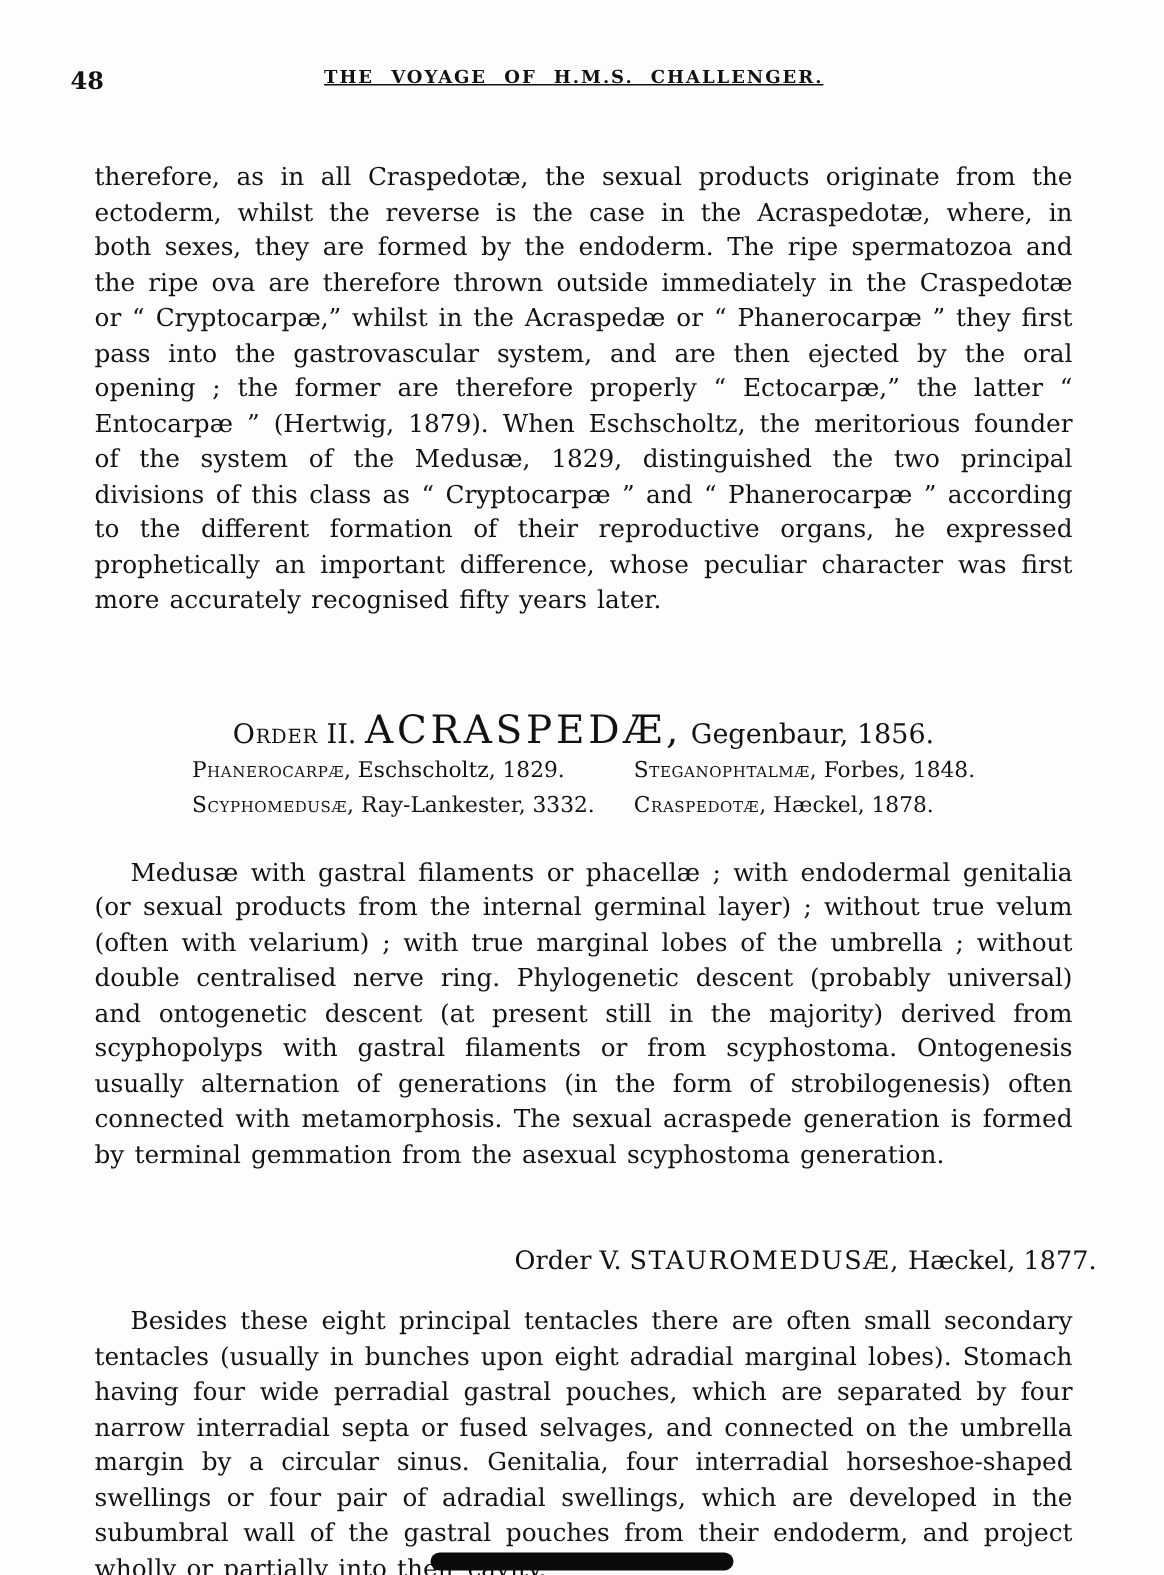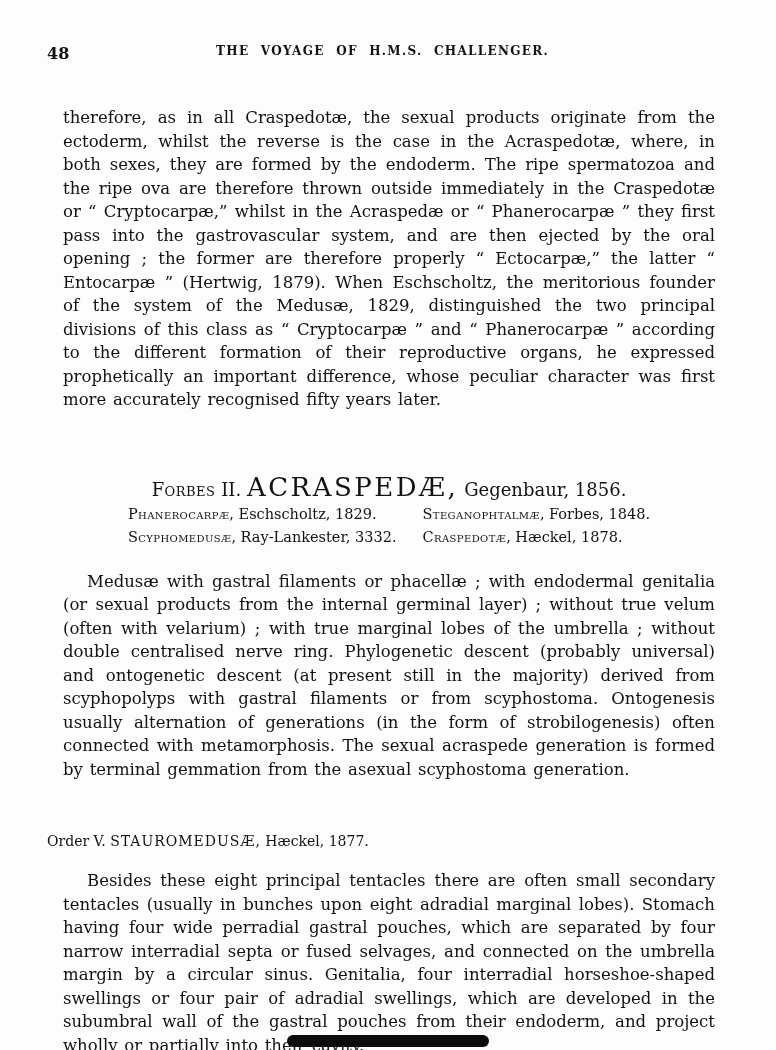--- a/index.html
+++ b/index.html
@@ -13,20 +13,21 @@
     font-family: "DejaVu Serif", serif;
     color: #121212;
   }
   
   .page-header {
     position: absolute;
     top: 44px;
     left: 47px;
     right: 58px;
     height: 20px;
+    text-decoration: underline;
   }
   .page-number {
     position: absolute;
     left: 0;
     top: 0;
     font-size: 16px;
     font-weight: bold;
   }
   .running-title {
     display: block;
@@ -81,23 +82,23 @@
   }
   .synonym-item {
     font-size: 14.5px;
     line-height: 22px;
     white-space: nowrap;
   }
   .synonym-item .sc { letter-spacing: 0.4px; }
   
   .order-heading {
     margin: 48px 0 0 0;
-    text-align: left;
+    text-align: right;
     font-weight: normal;
-    font-size: 14px;
+    font-size: 17px;
     line-height: 24px;
     white-space: nowrap;
   }
   .taxon-caps { letter-spacing: 1px; }
   .mt-para { margin-top: 22px; }
   .mt-para-sm { margin-top: 20px; }
   
   .home-bar {
     position: absolute;
     left: 50%;
@@ -116,21 +117,21 @@
 
   <header class="page-header">
     <span class="page-number">48</span>
     <span class="running-title">THE VOYAGE OF H.M.S. CHALLENGER.</span>
   </header>
 
   <main class="content">
 
     <p class="para no-indent">therefore, as in all Craspedotæ, the sexual products originate from the ectoderm, whilst the reverse is the case in the Acraspedotæ, where, in both sexes, they are formed by the endoderm.  The ripe spermatozoa and the ripe ova are therefore thrown outside immediately in the Craspedotæ or “ Cryptocarpæ,” whilst in the Acraspedæ or “ Phanerocarpæ ” they first pass into the gastrovascular system, and are then ejected by the oral opening ; the former are therefore properly “ Ectocarpæ,” the latter “ Entocarpæ ” (Hertwig, 1879).  When Eschscholtz, the meritorious founder of the system of the Medusæ, 1829, distinguished the two principal divisions of this class as “ Cryptocarpæ ” and “ Phanerocarpæ ” according to the different formation of their reproductive organs, he expressed prophetically an important difference, whose peculiar character was first more accurately recognised fifty years later.</p>
 
-    <h2 class="class-heading"><span class="sc">Forbes</span> <span>II.</span> <span class="taxon-large">ACRASPEDÆ,</span> <span>Gegenbaur, 1856.</span></h2>
+    <h2 class="class-heading"><span class="sc">Order</span> <span>II.</span> <span class="taxon-large">ACRASPEDÆ,</span> <span>Gegenbaur, 1856.</span></h2>
 
     <div class="synonyms">
       <div class="grid">
         <div class="synonym-item"><span class="sc">Phanerocarpæ</span><span>, Eschscholtz, 1829.</span></div>
         <div class="synonym-item"><span class="sc">Steganophtalmæ</span><span>, Forbes, 1848.</span></div>
         <div class="synonym-item"><span class="sc">Scyphomedusæ</span><span>, Ray-Lankester, 3332.</span></div>
         <div class="synonym-item"><span class="sc">Craspedotæ</span><span>, Hæckel, 1878.</span></div>
       </div>
     </div>
 

